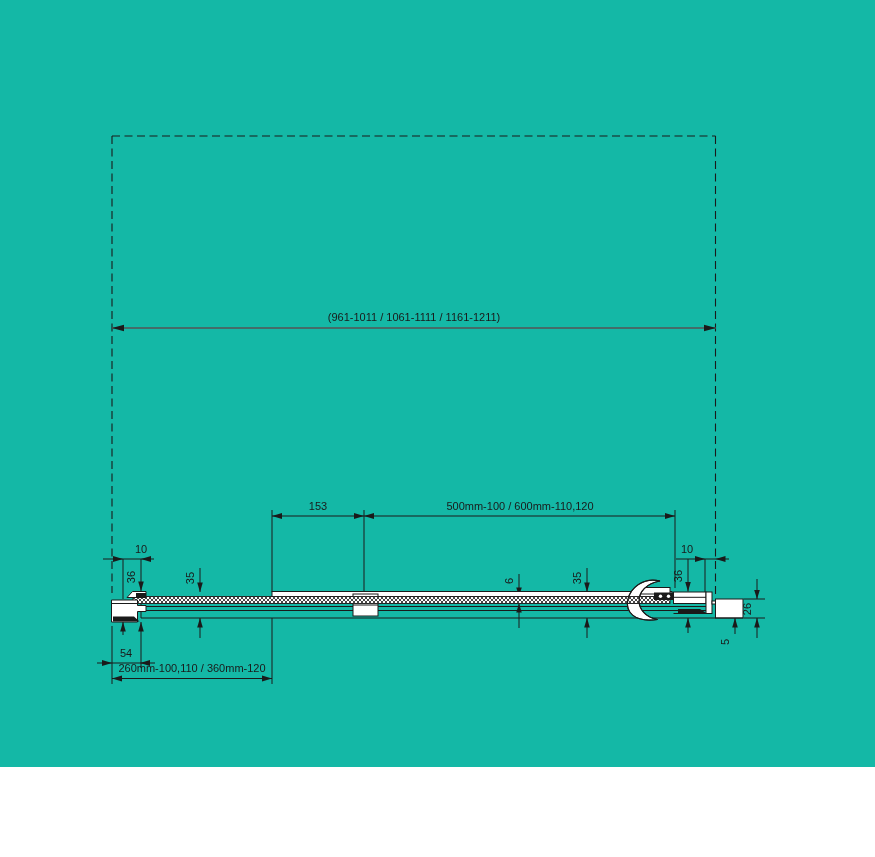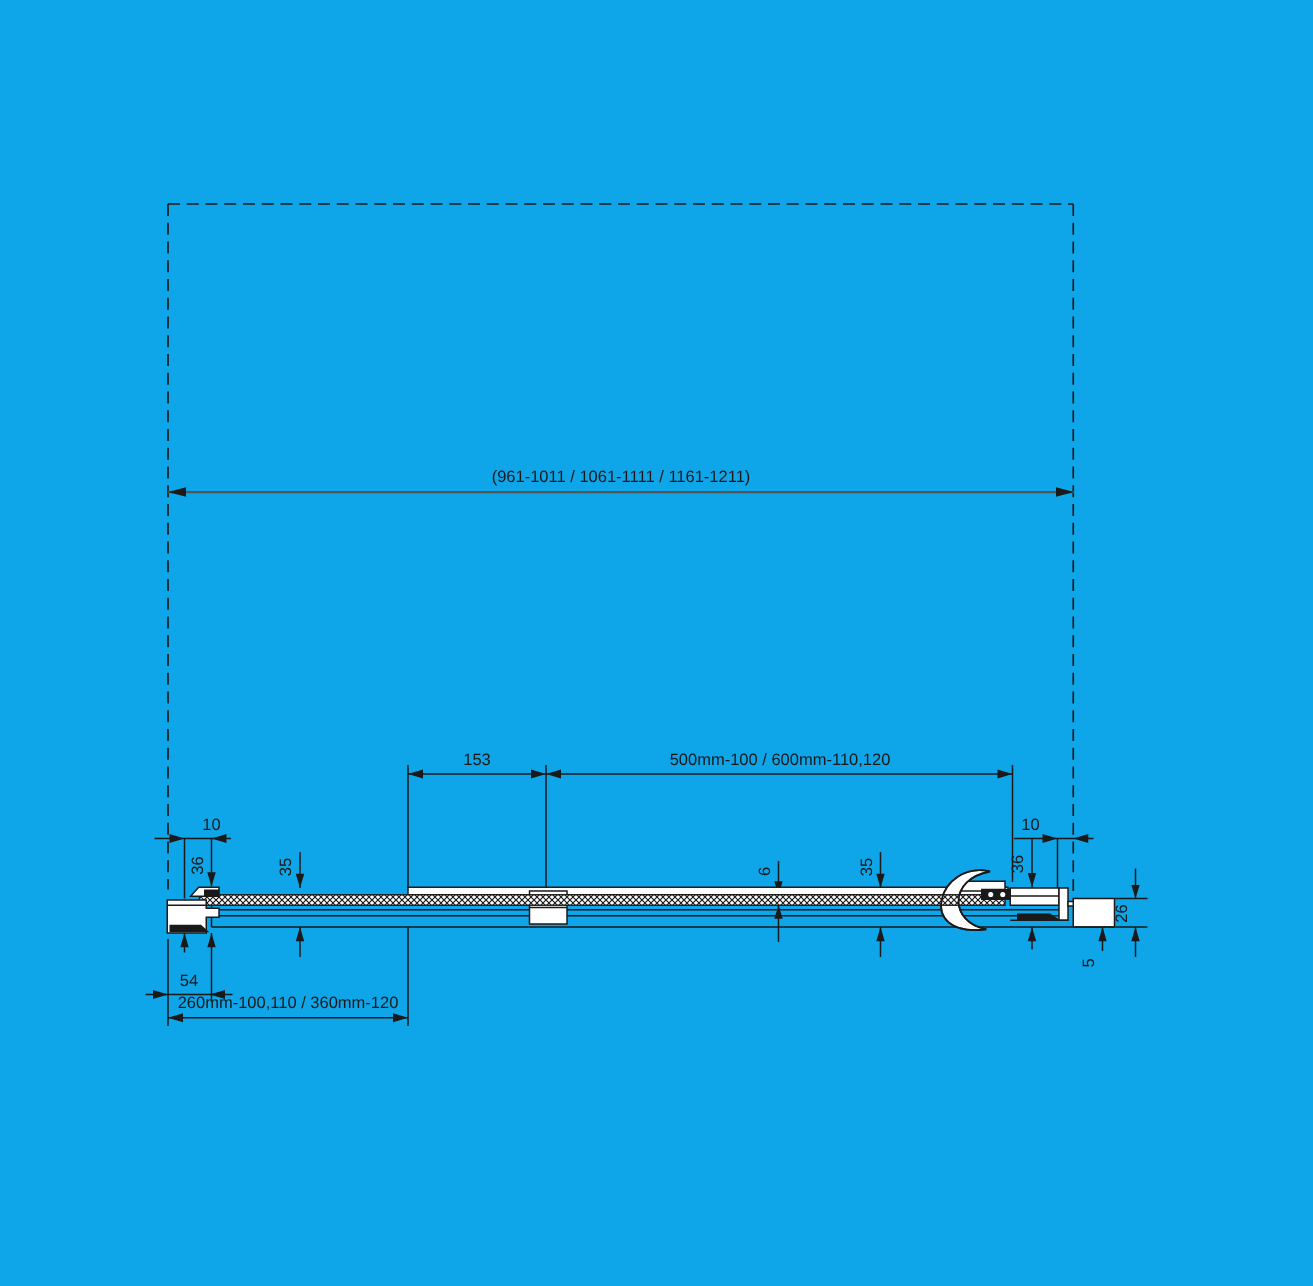--- a/index.html
+++ b/index.html
@@ -1,16 +1,16 @@
 <!DOCTYPE html>
 <html><head>
 <meta charset="utf-8">
 <style>
   html,body{margin:0;padding:0;background:#fff;}
-  .canvas{position:relative;width:875px;height:857px;background:#0ea5e9;overflow:hidden;
+  .canvas{position:relative;width:875px;height:767px;background:#14b8a6;overflow:hidden;
           font-family:"Liberation Sans", sans-serif;}
   svg{position:absolute;left:0;top:0;}
   svg text{font-family:"Liberation Sans", sans-serif;font-size:11px;fill:#1a1a1a;}
   .thin{stroke:#1a1a1a;stroke-width:1;fill:none;}
   .dim{stroke:#1a1a1a;stroke-width:1;fill:none;}
   .dash{stroke:#1a1a1a;stroke-width:1.1;fill:none;stroke-dasharray:8 4.5;}
   .arr{fill:#1a1a1a;stroke:none;}
   .white{fill:#ffffff;stroke:#1a1a1a;stroke-width:1;}
   .blk{fill:#1a1a1a;stroke:none;}
 </style>

